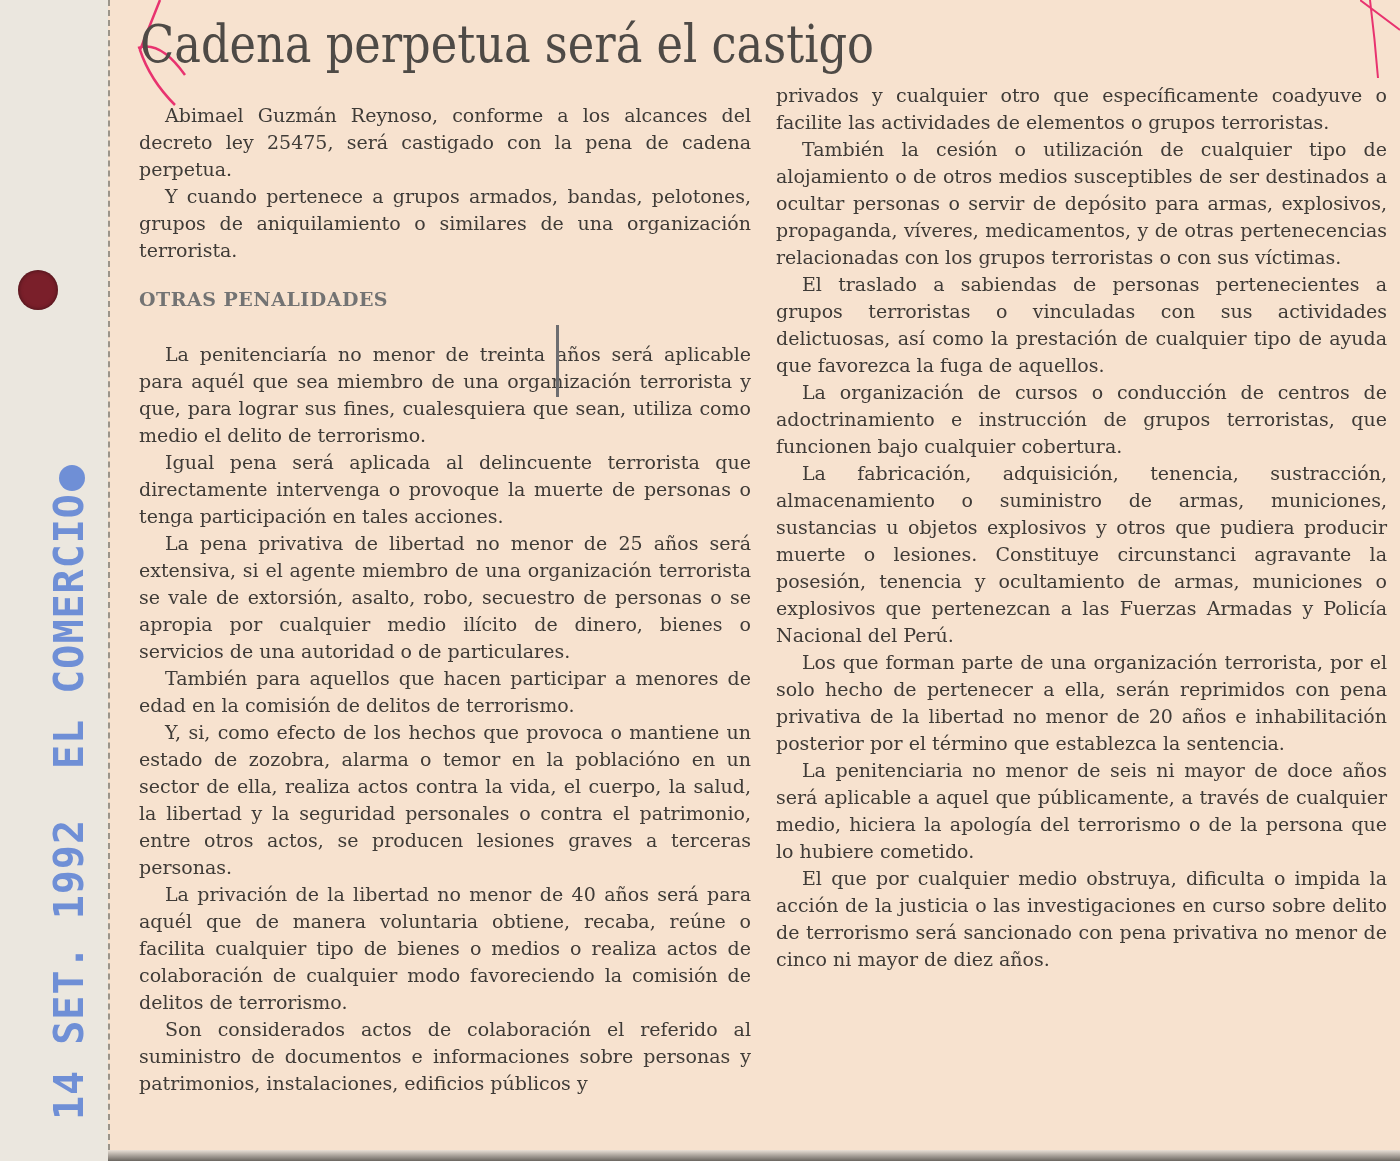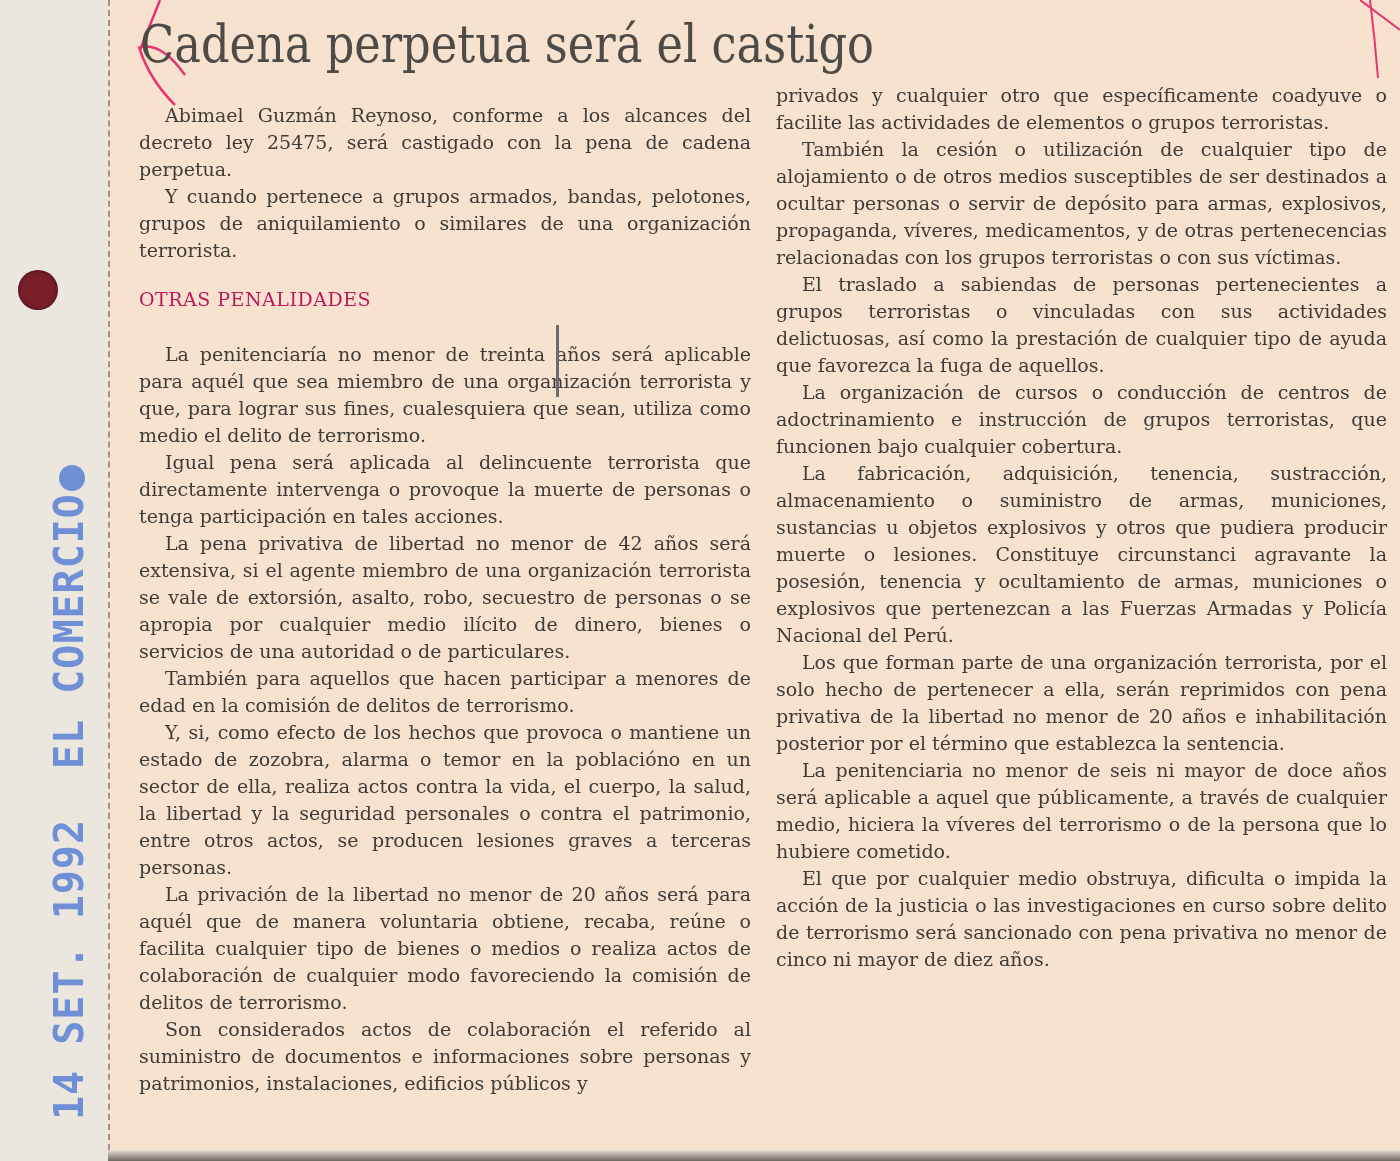--- a/index.html
+++ b/index.html
@@ -47,21 +47,21 @@
   .col {
     position: absolute; color: #3f3b37;
     font-family: "DejaVu Serif", serif; font-size: 19px; line-height: 27px;
     text-align: justify;
   }
   .col-left { left: 139px; top: 102px; width: 612px; }
   .col-right { left: 776px; top: 82px; width: 611px; }
   .col p { margin: 0; text-indent: 26px; }
   .col p.noindent { text-indent: 0; }
   .subhead {
-    margin: 22px 0 28px 0; font-weight: normal; font-size: 19px; color: #be185d;
+    margin: 22px 0 28px 0; font-weight: bold; font-size: 19px; color: #737373;
     letter-spacing: 0.5px;
   }
   .pen-mark {
     position: absolute; left: 130px; top: 0; width: 60px; height: 110px;
   }
   .pen-mark-right { position: absolute; left: 1360px; top: 0; width: 40px; height: 80px; }
   .staple {
     position: absolute; left: 556px; top: 325px; width: 3px; height: 72px;
     background: #6d6d70;
   }
@@ -87,31 +87,31 @@
 </svg>
 
 <h1 class="headline">Cadena perpetua será el castigo</h1>
 
 <div class="col col-left">
   <p>Abimael Guzmán Reynoso, conforme a los alcances del decreto ley 25475, será castigado con la pena de cadena perpetua.</p>
   <p>Y cuando pertenece a grupos armados, bandas, pelotones, grupos de aniquilamiento o similares de una organización terrorista.</p>
   <div class="subhead">OTRAS PENALIDADES</div>
   <p>La penitenciaría no menor de treinta años será aplicable para aquél que sea miembro de una organización terrorista y que, para lograr sus fines, cualesquiera que sean, utiliza como medio el delito de terrorismo.</p>
   <p>Igual pena será aplicada al delincuente terrorista que directamente intervenga o provoque la muerte de personas o tenga participación en tales acciones.</p>
-  <p>La pena privativa de libertad no menor de 42 años será extensiva, si el agente miembro de una organización terrorista se vale de extorsión, asalto, robo, secuestro de personas o se apropia por cualquier medio ilícito de dinero, bienes o servicios de una autoridad o de particulares.</p>
+  <p>La pena privativa de libertad no menor de 25 años será extensiva, si el agente miembro de una organización terrorista se vale de extorsión, asalto, robo, secuestro de personas o se apropia por cualquier medio ilícito de dinero, bienes o servicios de una autoridad o de particulares.</p>
   <p>También para aquellos que hacen participar a menores de edad en la comisión de delitos de terrorismo.</p>
   <p>Y, si, como efecto de los hechos que provoca o mantiene un estado de zozobra, alarma o temor en la poblacióno en un sector de ella, realiza actos contra la vida, el cuerpo, la salud, la libertad y la seguridad personales o contra el patrimonio, entre otros actos, se producen lesiones graves a terceras personas.</p>
-  <p>La privación de la libertad no menor de 20 años será para aquél que de manera voluntaria obtiene, recaba, reúne o facilita cualquier tipo de bienes o medios o realiza actos de colaboración de cualquier modo favoreciendo la comisión de delitos de terrorismo.</p>
+  <p>La privación de la libertad no menor de 40 años será para aquél que de manera voluntaria obtiene, recaba, reúne o facilita cualquier tipo de bienes o medios o realiza actos de colaboración de cualquier modo favoreciendo la comisión de delitos de terrorismo.</p>
   <p>Son considerados actos de colaboración el referido al suministro de documentos e informaciones sobre personas y patrimonios, instalaciones, edificios públicos y</p>
 </div>
 
 <div class="staple"></div>
 
 <div class="col col-right">
   <p class="noindent">privados y cualquier otro que específicamente coadyuve o facilite las actividades de elementos o grupos terroristas.</p>
   <p>También la cesión o utilización de cualquier tipo de alojamiento o de otros medios susceptibles de ser destinados a ocultar personas o servir de depósito para armas, explosivos, propaganda, víveres, medicamentos, y de otras pertenecencias relacionadas con los grupos terroristas o con sus víctimas.</p>
   <p>El traslado a sabiendas de personas pertenecientes a grupos terroristas o vinculadas con sus actividades delictuosas, así como la prestación de cualquier tipo de ayuda que favorezca la fuga de aquellos.</p>
   <p>La organización de cursos o conducción de centros de adoctrinamiento e instrucción de grupos terroristas, que funcionen bajo cualquier cobertura.</p>
   <p>La fabricación, adquisición, tenencia, sustracción, almacenamiento o suministro de armas, municiones, sustancias u objetos explosivos y otros que pudiera producir muerte o lesiones. Constituye circunstanci agravante la posesión, tenencia y ocultamiento de armas, municiones o explosivos que pertenezcan a las Fuerzas Armadas y Policía Nacional del Perú.</p>
   <p>Los que forman parte de una organización terrorista, por el solo hecho de pertenecer a ella, serán reprimidos con pena privativa de la libertad no menor de 20 años e inhabilitación posterior por el término que establezca la sentencia.</p>
-  <p>La penitenciaria no menor de seis ni mayor de doce años será aplicable a aquel que públicamente, a través de cualquier medio, hiciera la víveres del terrorismo o de la persona que lo hubiere cometido.</p>
+  <p>La penitenciaria no menor de seis ni mayor de doce años será aplicable a aquel que públicamente, a través de cualquier medio, hiciera la apología del terrorismo o de la persona que lo hubiere cometido.</p>
   <p>El que por cualquier medio obstruya, dificulta o impida la acción de la justicia o las investigaciones en curso sobre delito de terrorismo será sancionado con pena privativa no menor de cinco ni mayor de diez años.</p>
 </div>
 
 </body></html>

